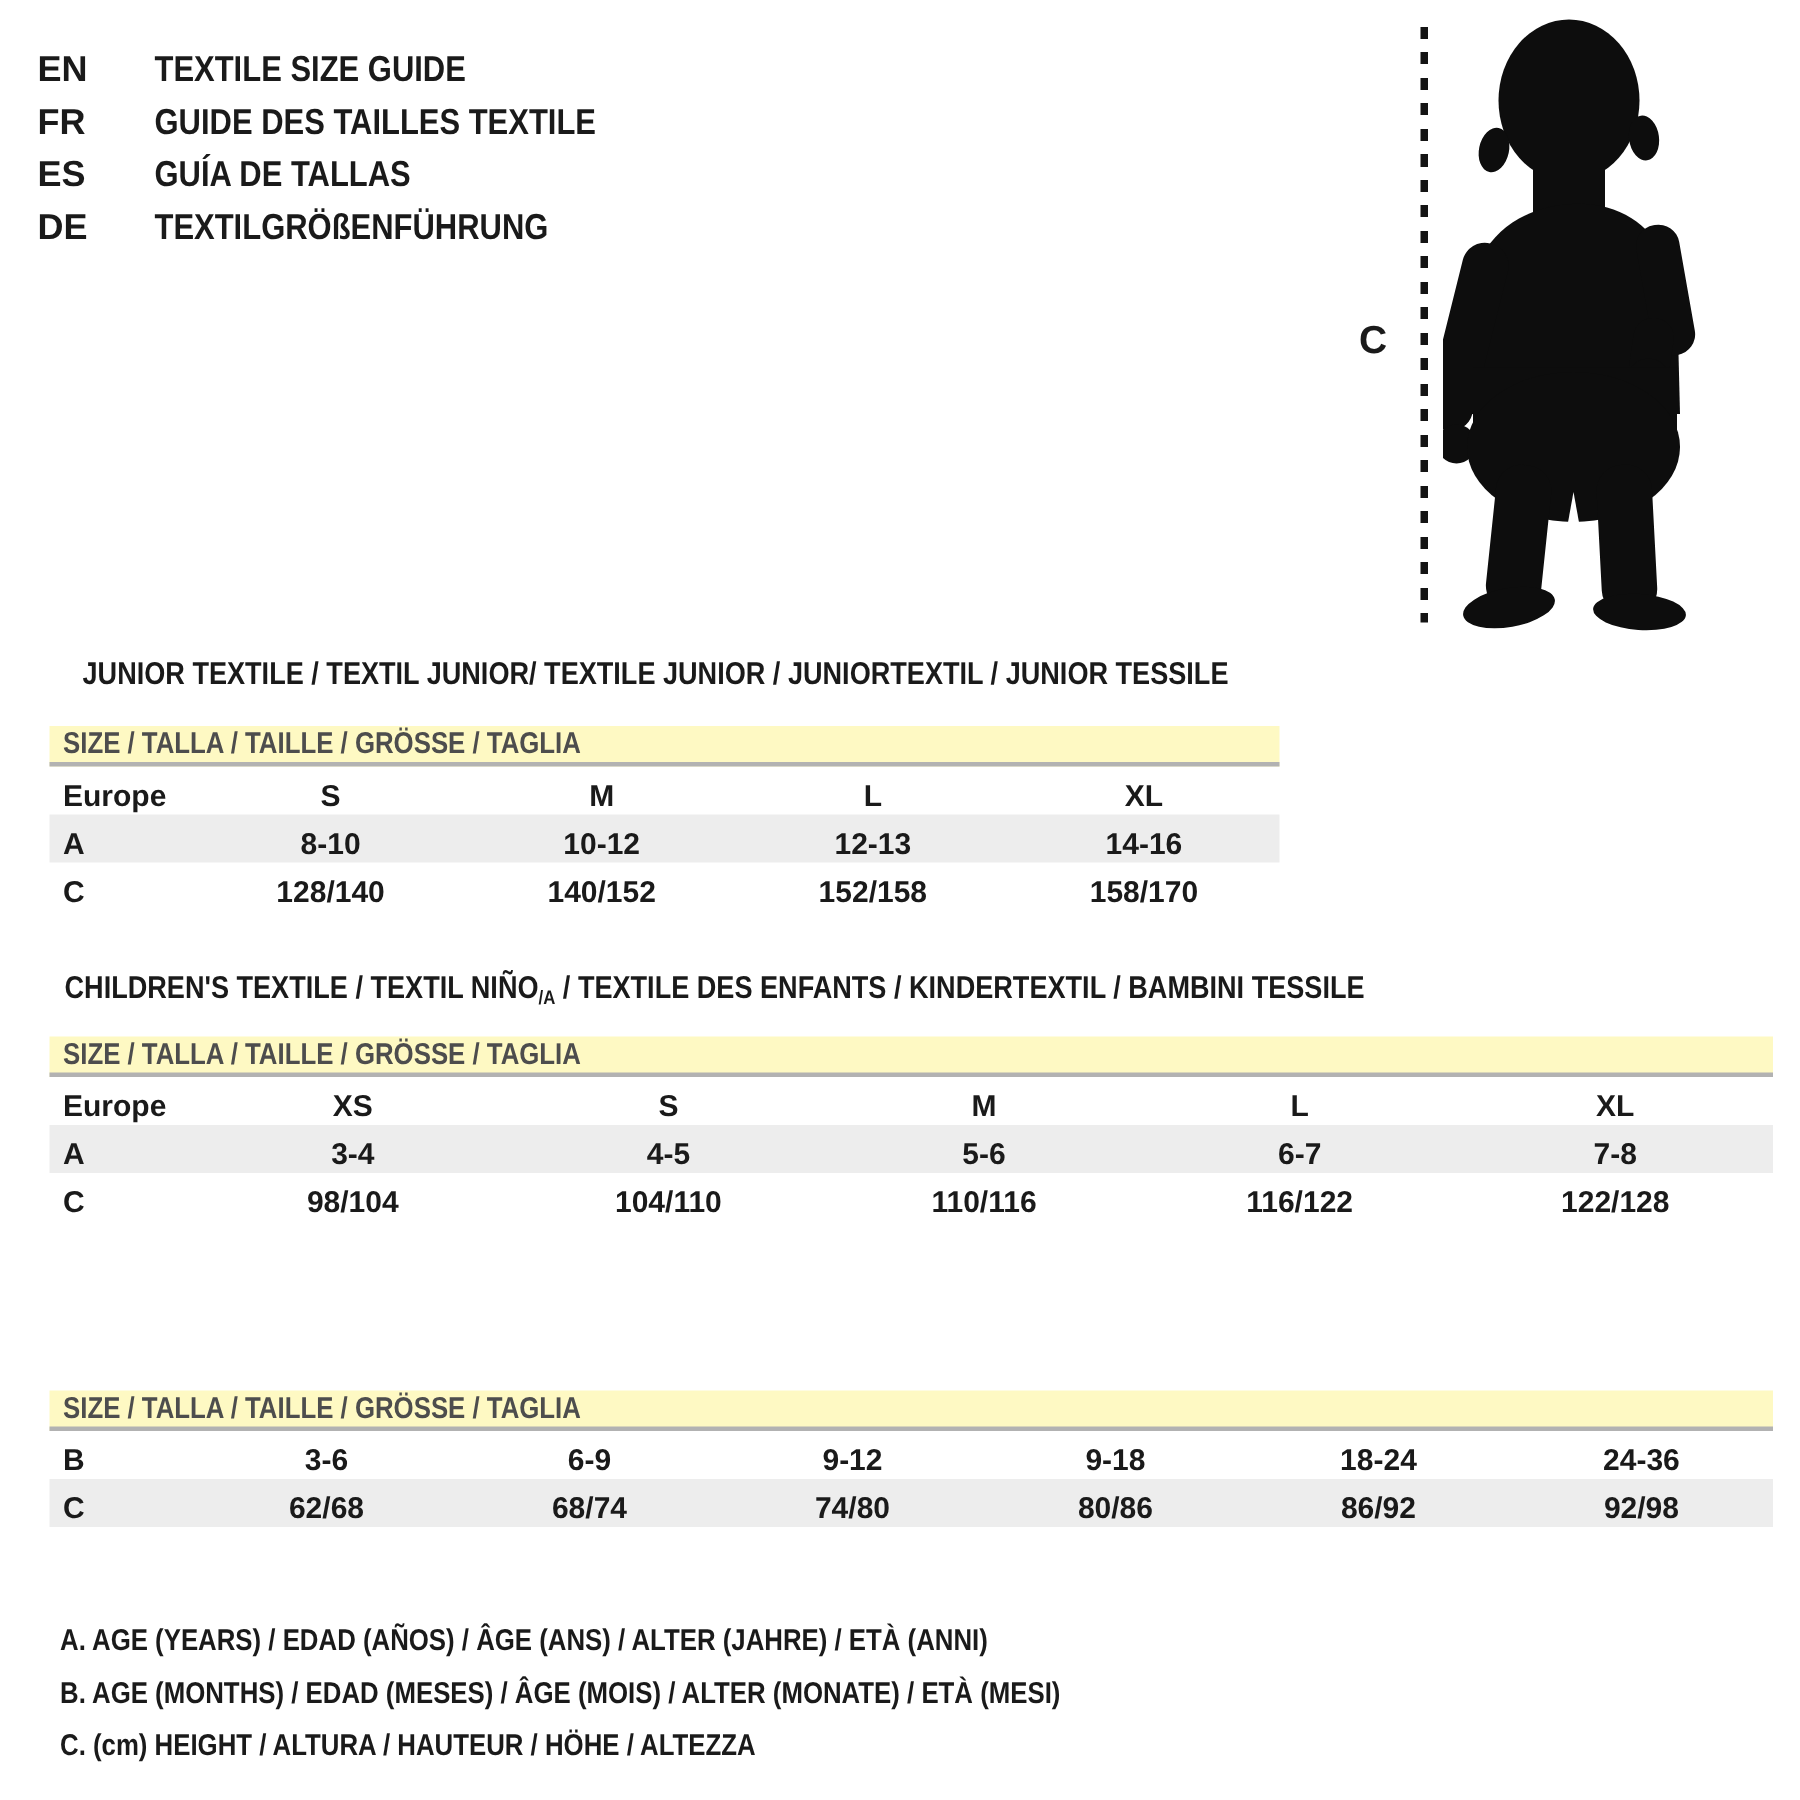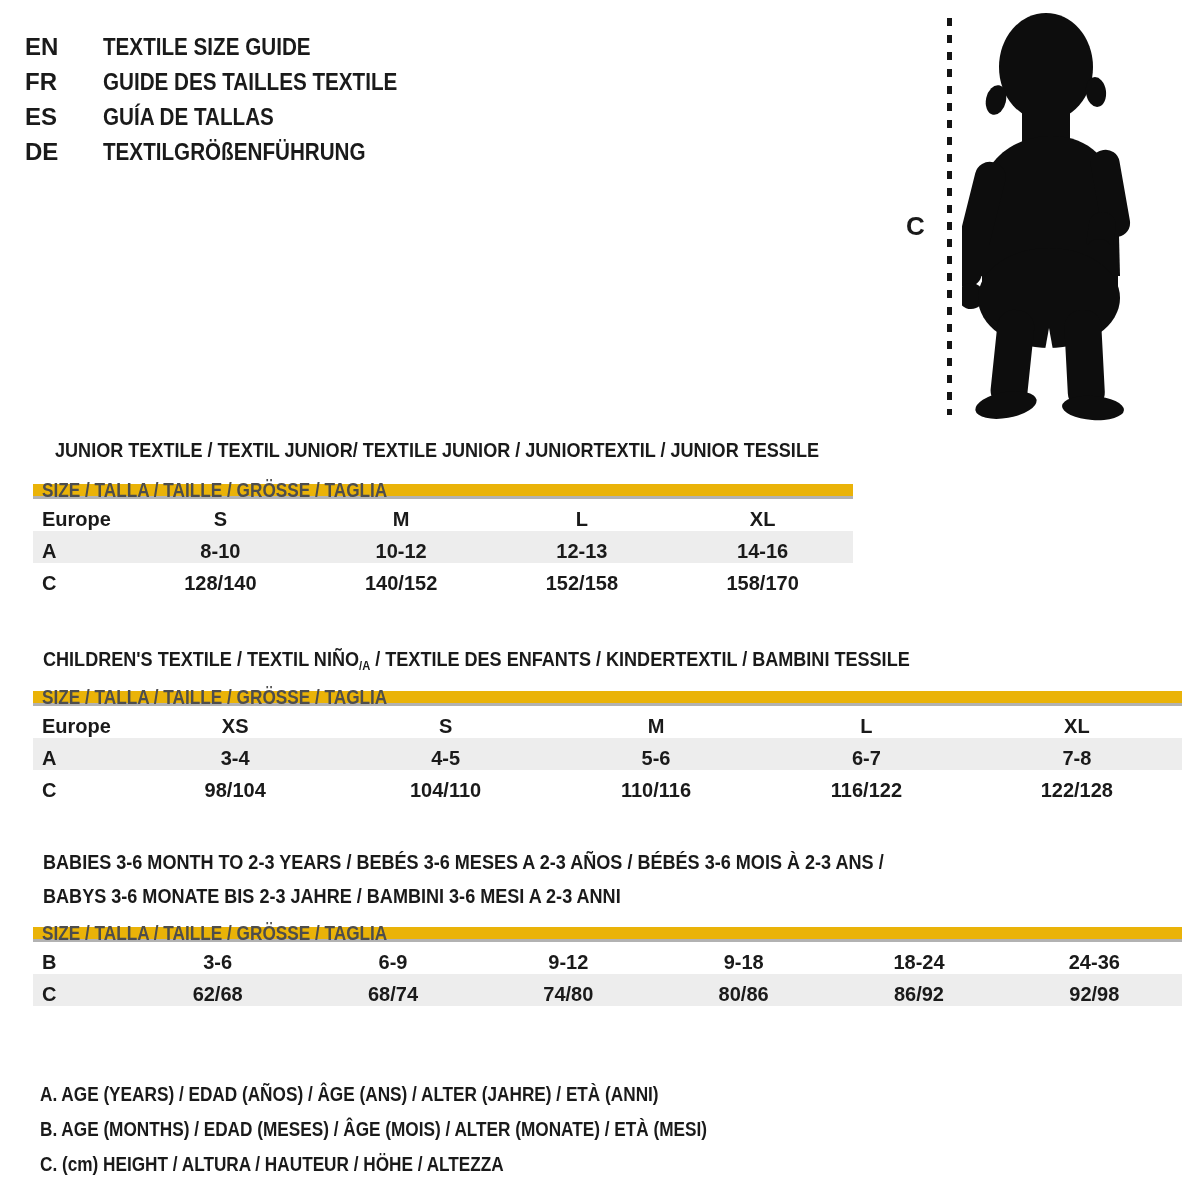--- a/index.html
+++ b/index.html
@@ -29,21 +29,21 @@
   .sec2 { left:43px; top:642px; }
   .sec3 { left:43px; top:845px; }
   .subAN { font-size:13px; position:relative; top:4px; letter-spacing:0; }
 
   
   .size-table { position:absolute; left:33px; }
   .t1 { top:484px; width:820px; }
   .t2 { top:691px; width:1149px; }
   .t3 { top:927px; width:1149px; }
   .size-bar {
-    height:15px; background:#eab308; border-bottom:3px solid #b2b2b2;
+    height:27px; background:#fef9c3; border-bottom:3px solid #b2b2b2;
     display:flex; align-items:center; padding-left:9px; box-sizing:border-box;
     color:#4d4d4d; font-size:20px;
   }
   .trow { display:flex; height:32px; align-items:flex-end; font-size:20px; }
   .alt { background:#ededed; }
   .tlabel { flex:0 0 88px; padding-left:9px; }
   .tcell { flex:1 1 0; text-align:center; }
 
   
   .footnotes { position:absolute; left:40px; top:1077px; font-size:20px; }
@@ -153,24 +153,20 @@
     <div class="trow">
       <span class="tlabel">C</span>
       <span class="tcell">98/104</span>
       <span class="tcell">104/110</span>
       <span class="tcell">110/116</span>
       <span class="tcell">116/122</span>
       <span class="tcell">122/128</span>
     </div>
   </div>
 
-  <div class="sec-title sec3">
-    <div><span class="cx">BABIES 3-6 MONTH TO 2-3 YEARS / BEBÉS 3-6 MESES A 2-3 AÑOS / BÉBÉS 3-6 MOIS À 2-3 ANS /</span></div>
-    <div><span class="cx">BABYS 3-6 MONATE BIS 2-3 JAHRE / BAMBINI 3-6 MESI A 2-3 ANNI</span></div>
-  </div>
   <div class="size-table t3">
     <div class="size-bar">
       <span class="cx">SIZE / TALLA / TAILLE / GRÖSSE / TAGLIA</span>
     </div>
     <div class="trow">
       <span class="tlabel">B</span>
       <span class="tcell">3-6</span>
       <span class="tcell">6-9</span>
       <span class="tcell">9-12</span>
       <span class="tcell">9-18</span>

